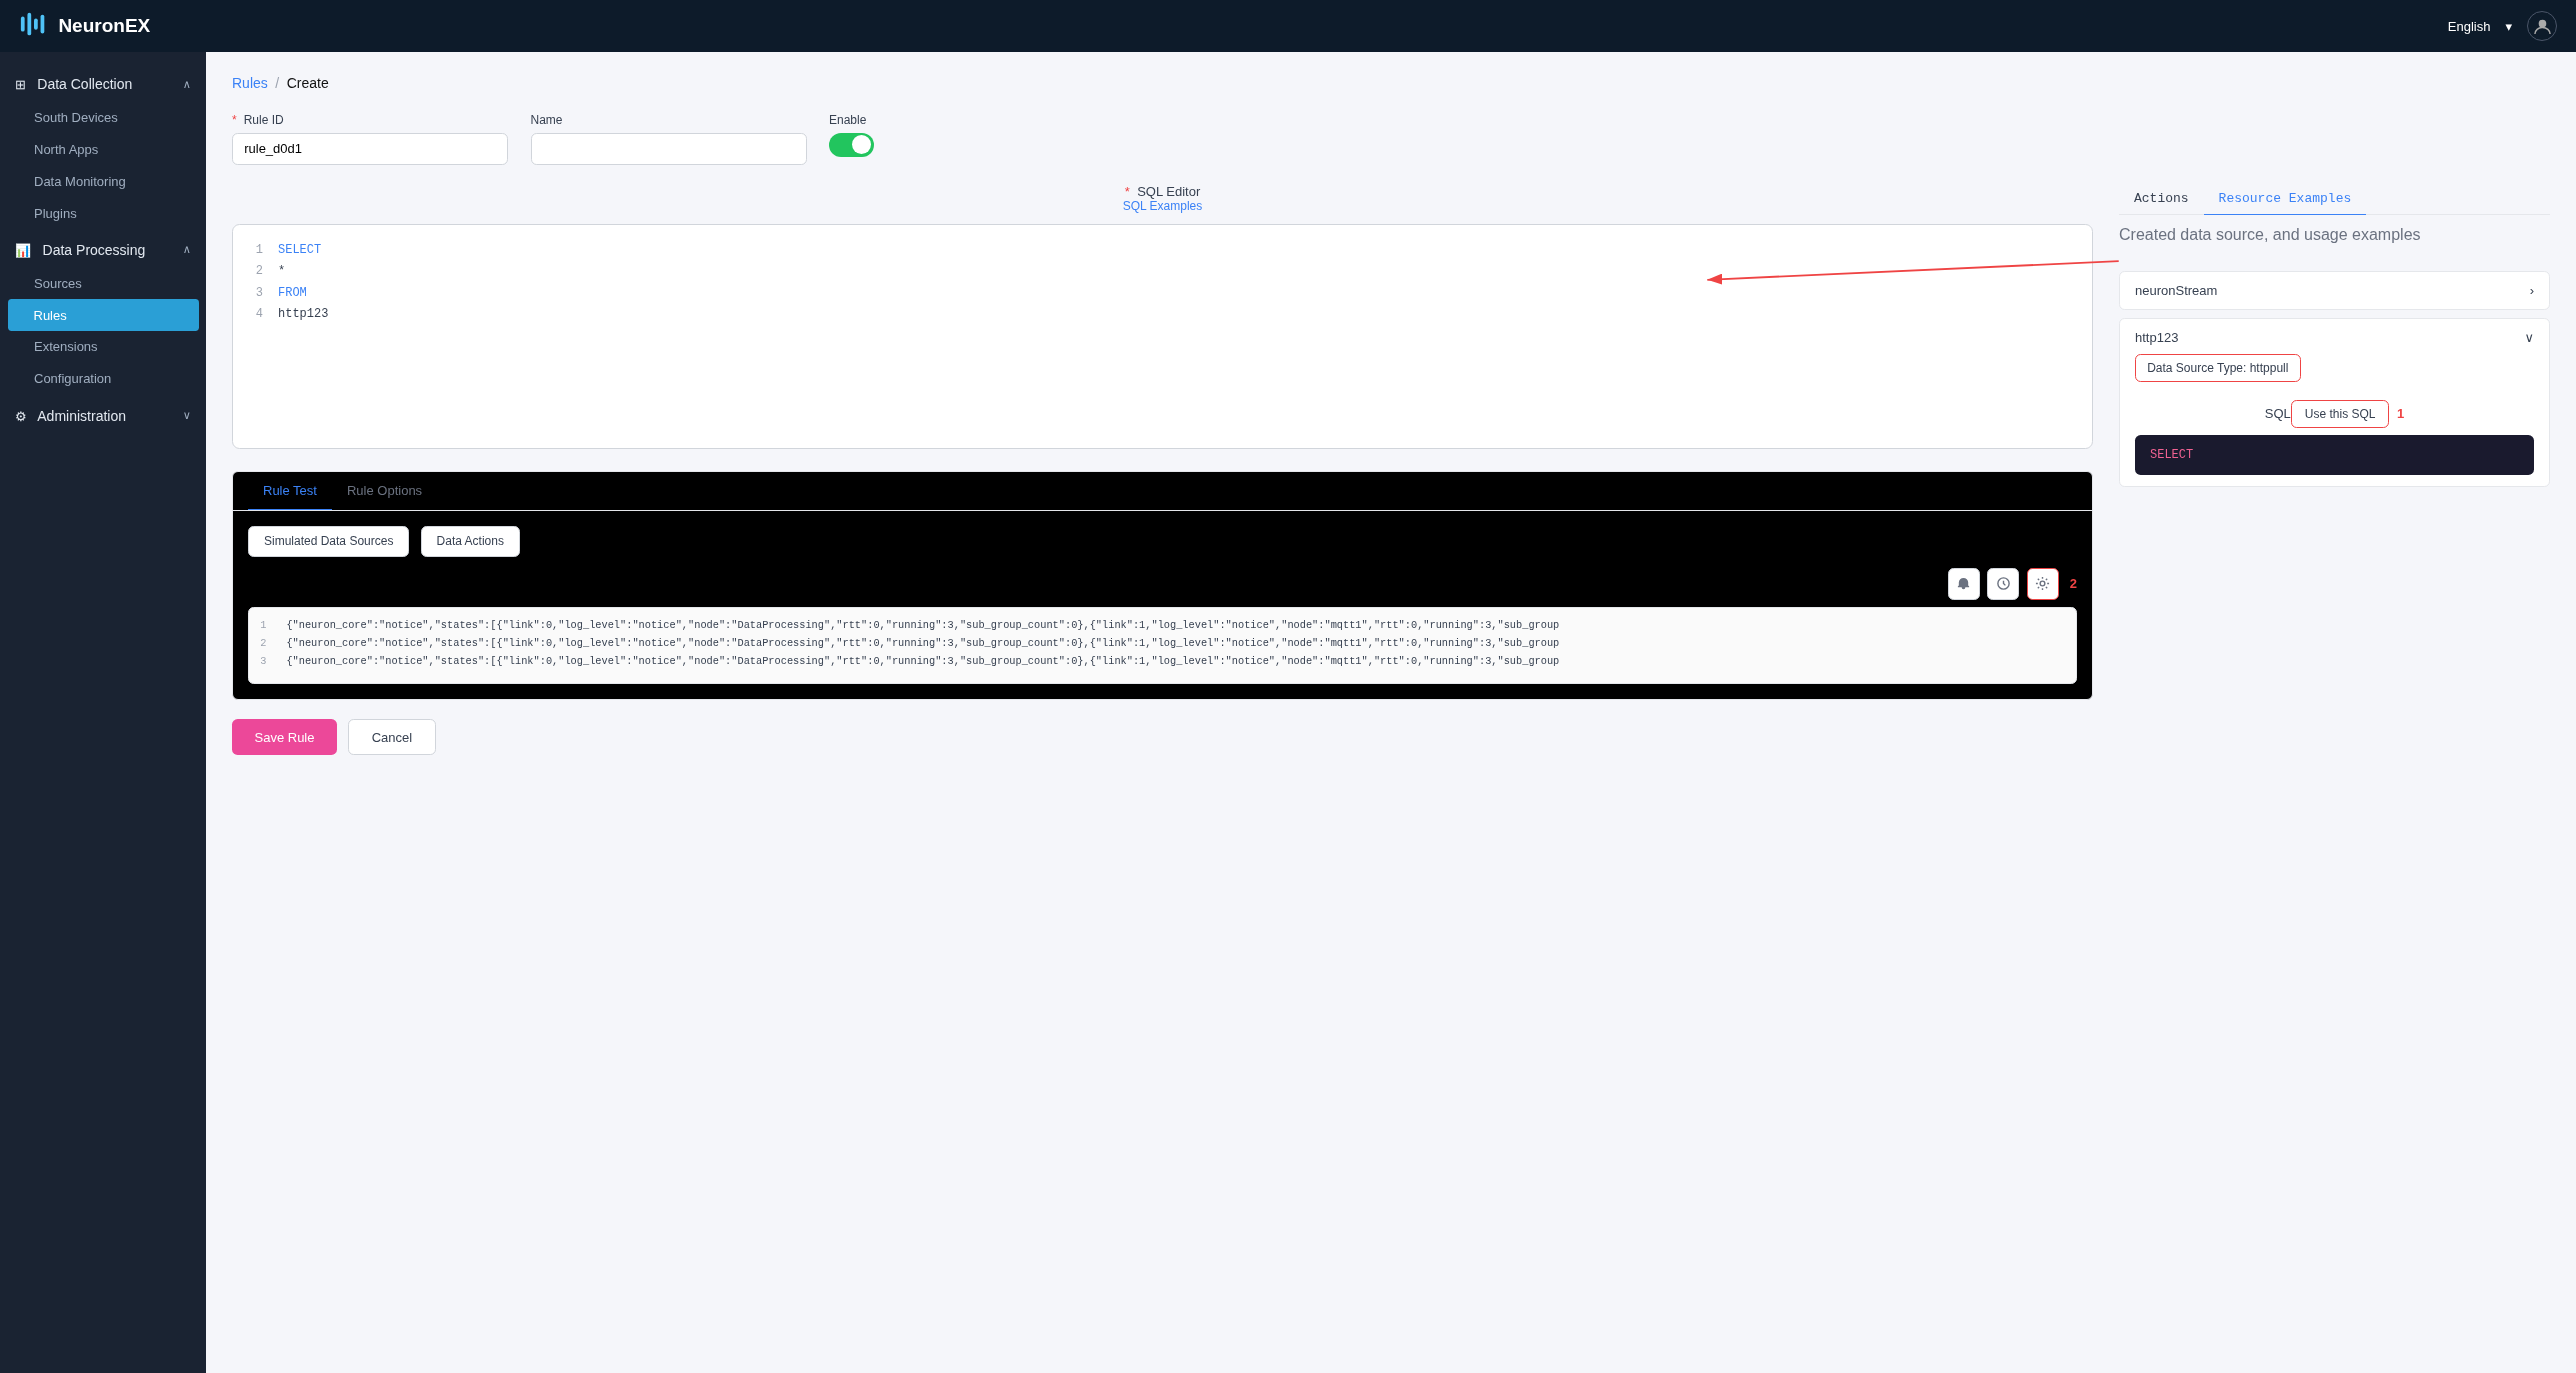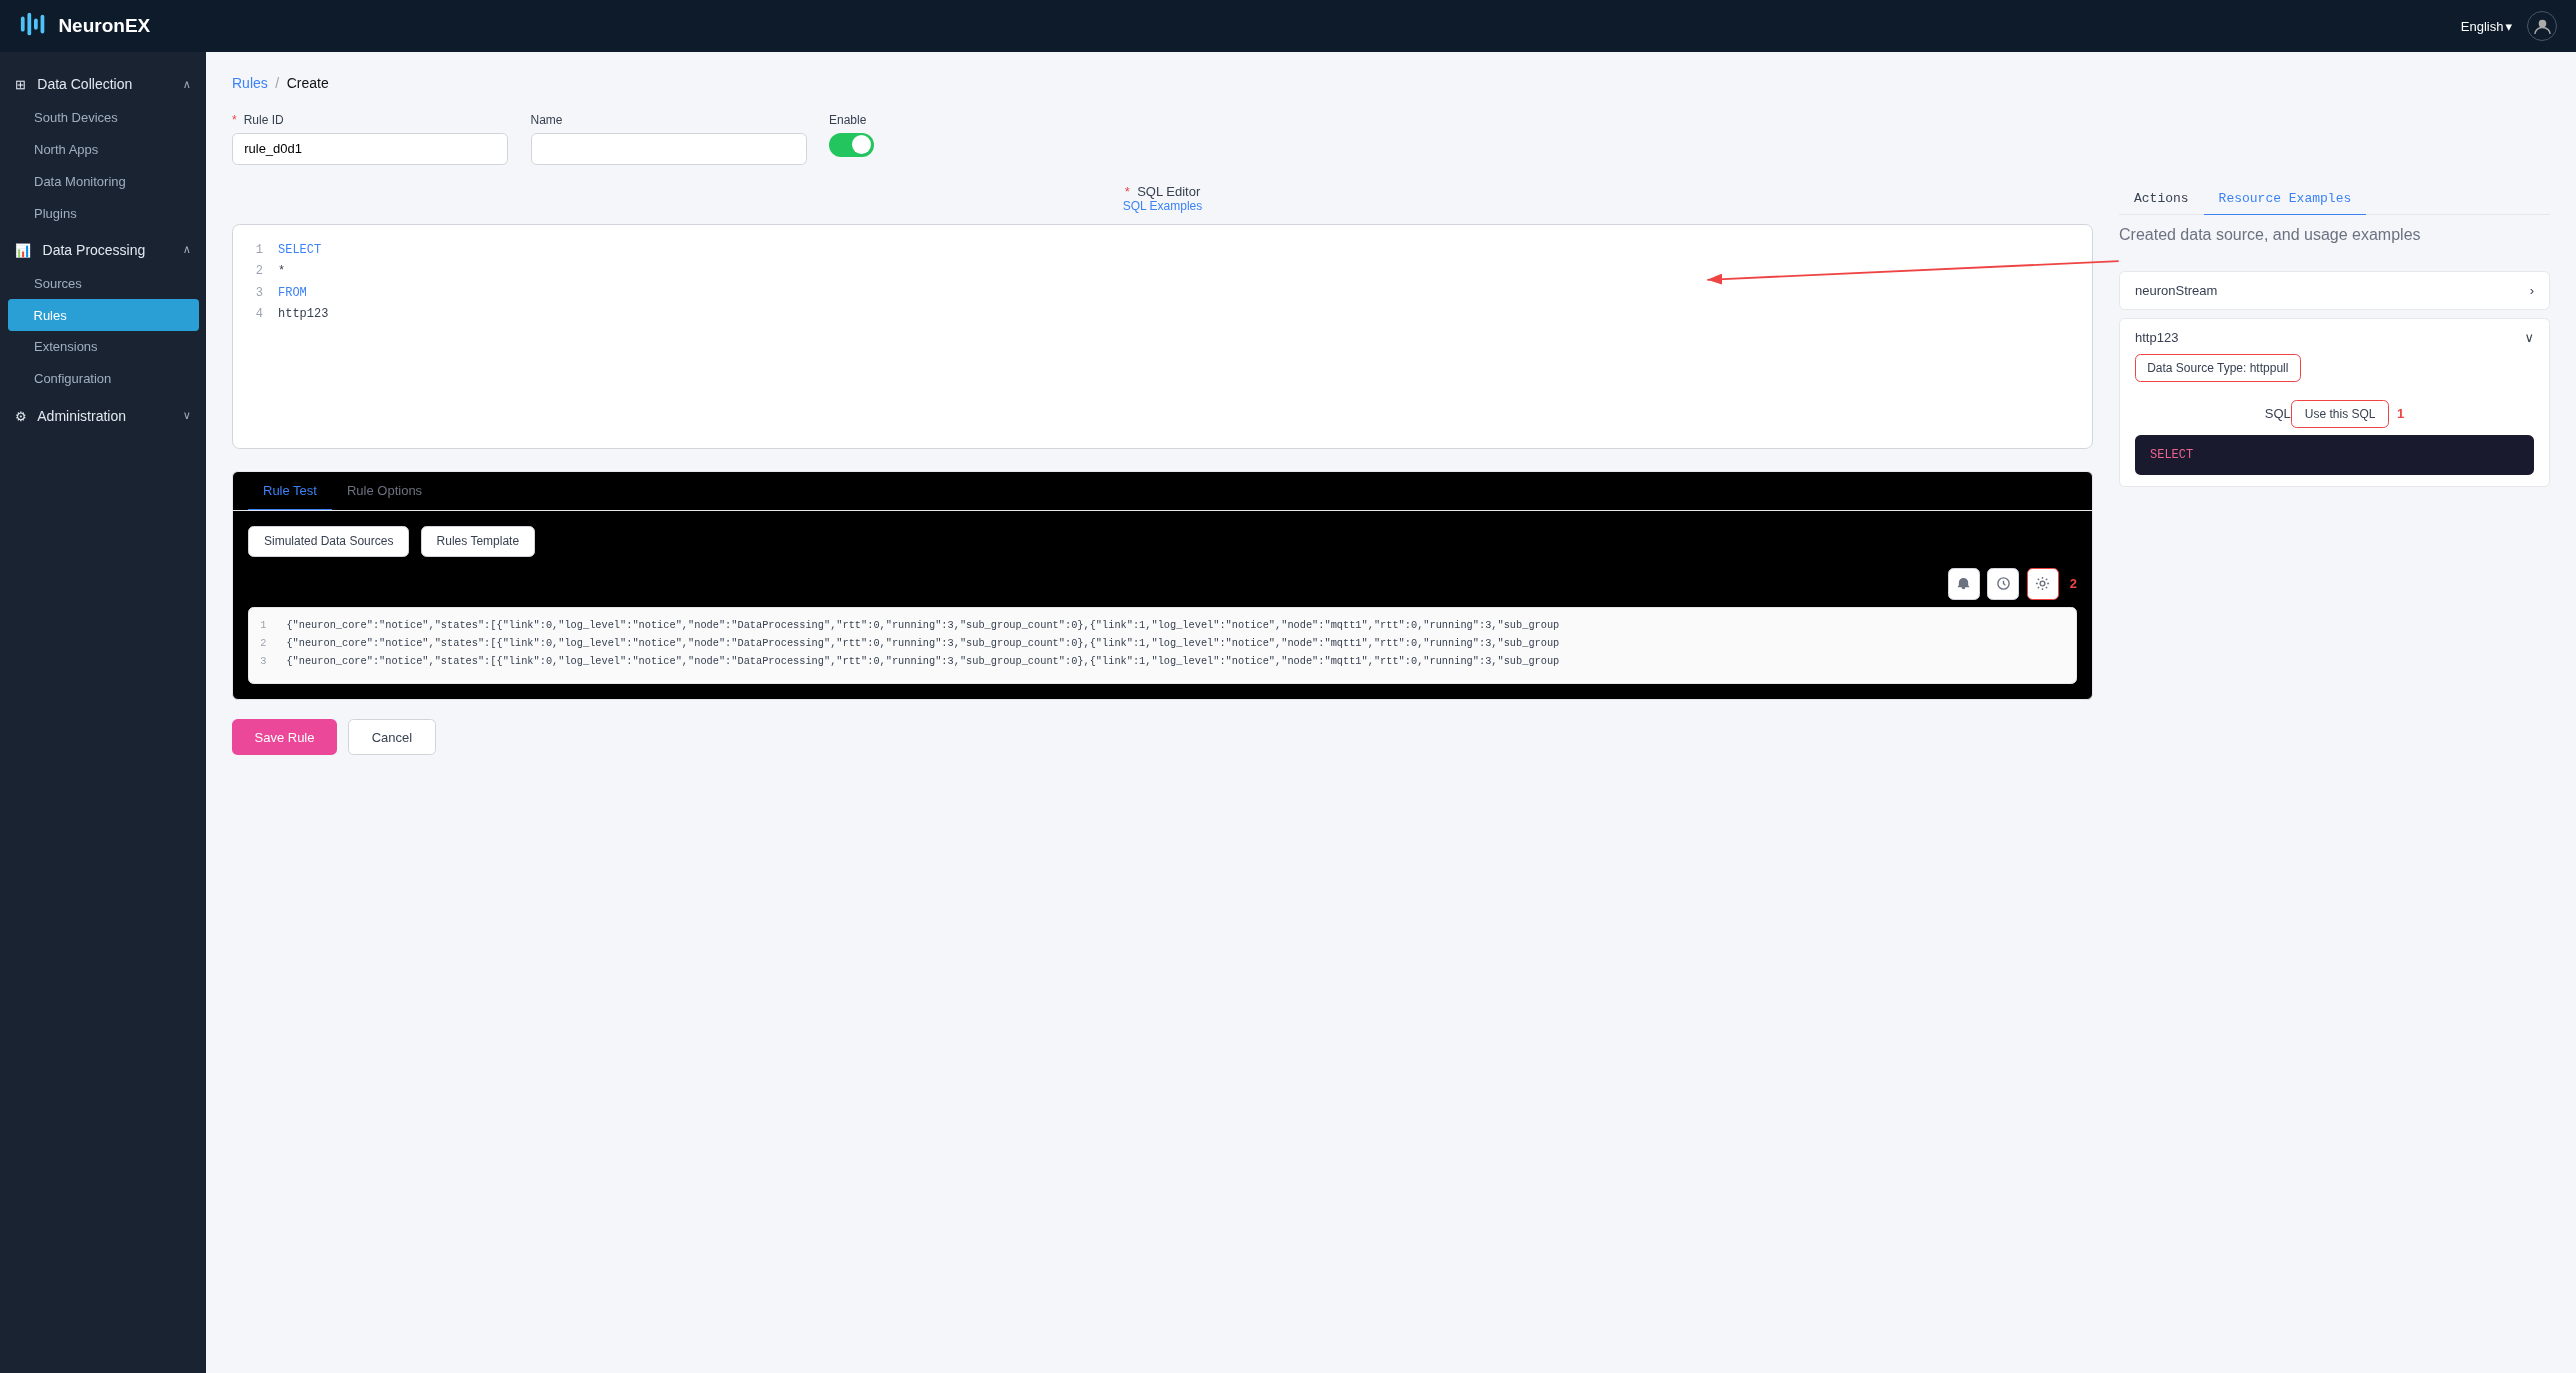--- a/index.html
+++ b/index.html
@@ -34,21 +34,21 @@
       display: flex;
       align-items: center;
       gap: 15px;
     }
     .header-lang {
       color: white;
       font-size: 13px;
       cursor: pointer;
       display: flex;
       align-items: center;
-      gap: 2px;
+      gap: 15px;
     }
     .header-avatar {
       width: 30px;
       height: 30px;
       border-radius: 50%;
       border: 1.9px solid #4a5568;
       display: flex;
       align-items: center;
       justify-content: center;
       color: #ccc;
@@ -609,21 +609,21 @@
         </div>
 
         <div class="rule-test-section" style="margin-top: 22.5px;">
           <div class="rule-test-tabs">
             <div class="rule-test-tab active">Rule Test</div>
             <div class="rule-test-tab">Rule Options</div>
           </div>
           <div class="rule-test-content">
             <div class="rule-test-buttons">
               <button class="sim-data-btn">Simulated Data Sources</button>
-              <button class="sim-data-btn">Rules Template</button>
+              <button class="sim-data-btn">Data Actions</button>
               <div style="flex:1"></div>
             </div>
             <div class="tool-icons-row">
               <div class="tool-icon">
                 <svg width="15" height="15" viewBox="0 0 16 16" fill="#6b7280">
                   <path d="M8 2a5 5 0 0 0-5 5v3l-1 1v1h12v-1l-1-1V7a5 5 0 0 0-5-5zm0 12a2 2 0 0 0 2-2H6a2 2 0 0 0 2 2z"></path>
                 </svg>
               </div>
               <div class="tool-icon">
                 <svg width="15" height="15" viewBox="0 0 16 16" fill="none" stroke="#6b7280" stroke-width="1.5">

